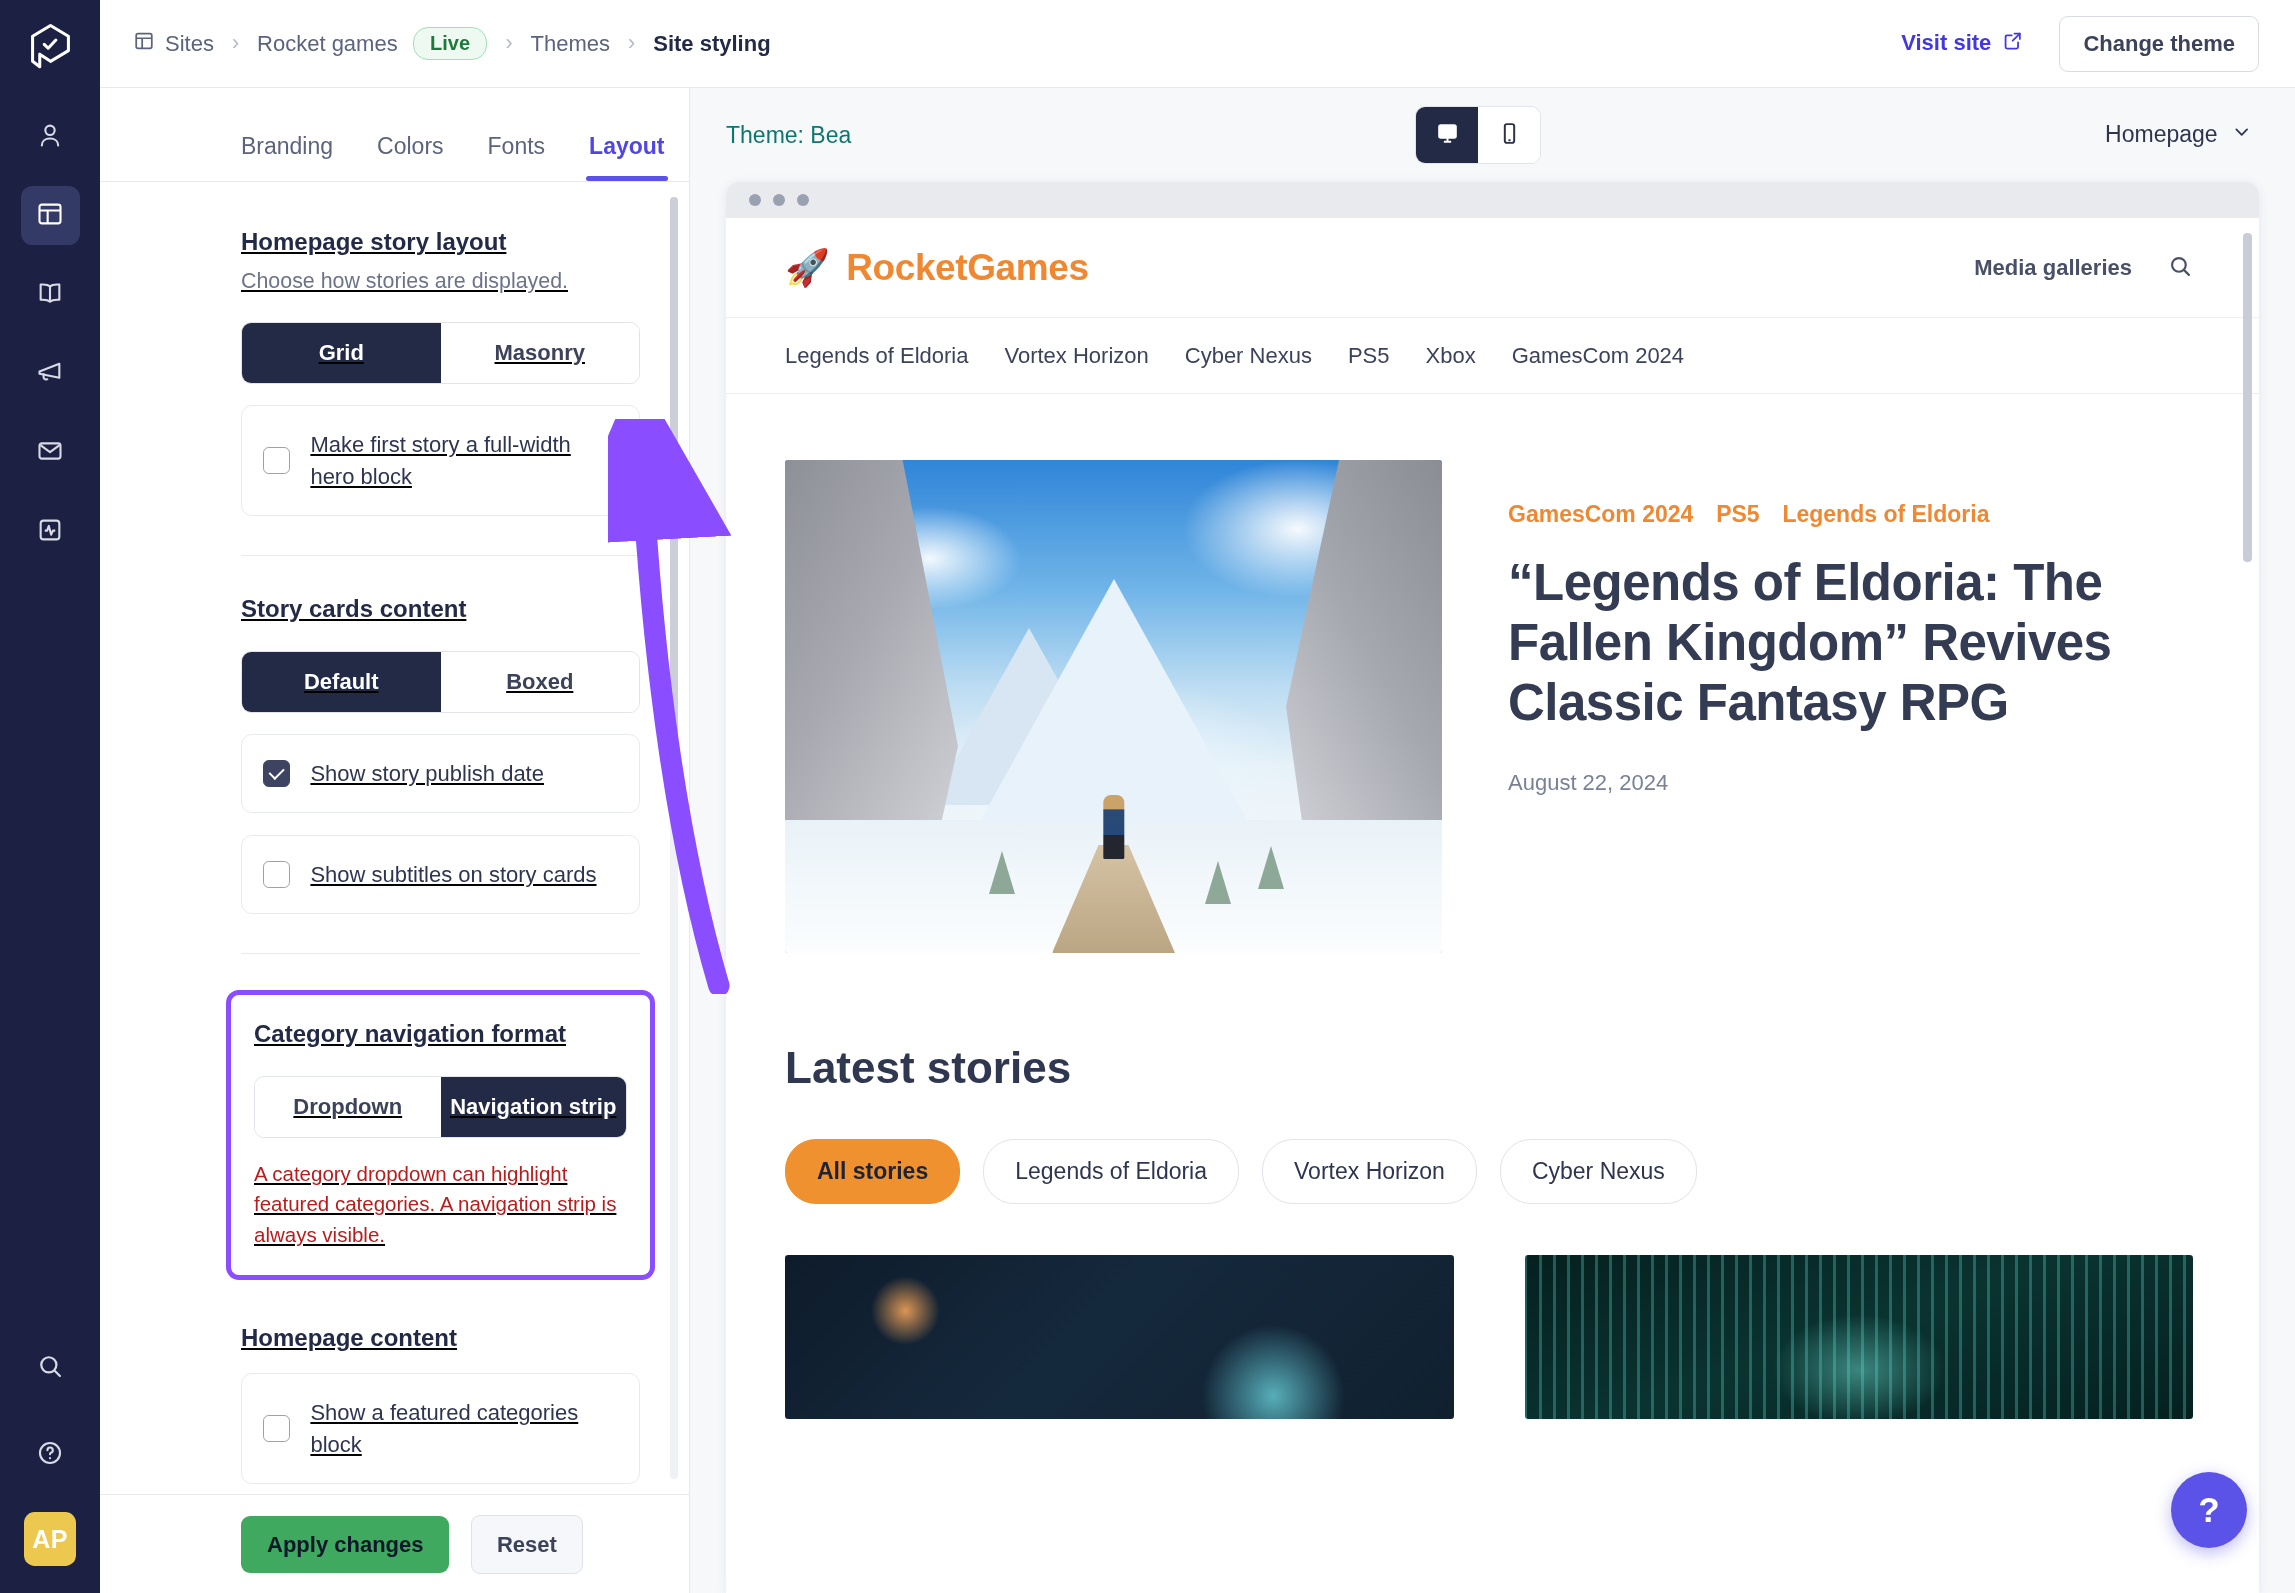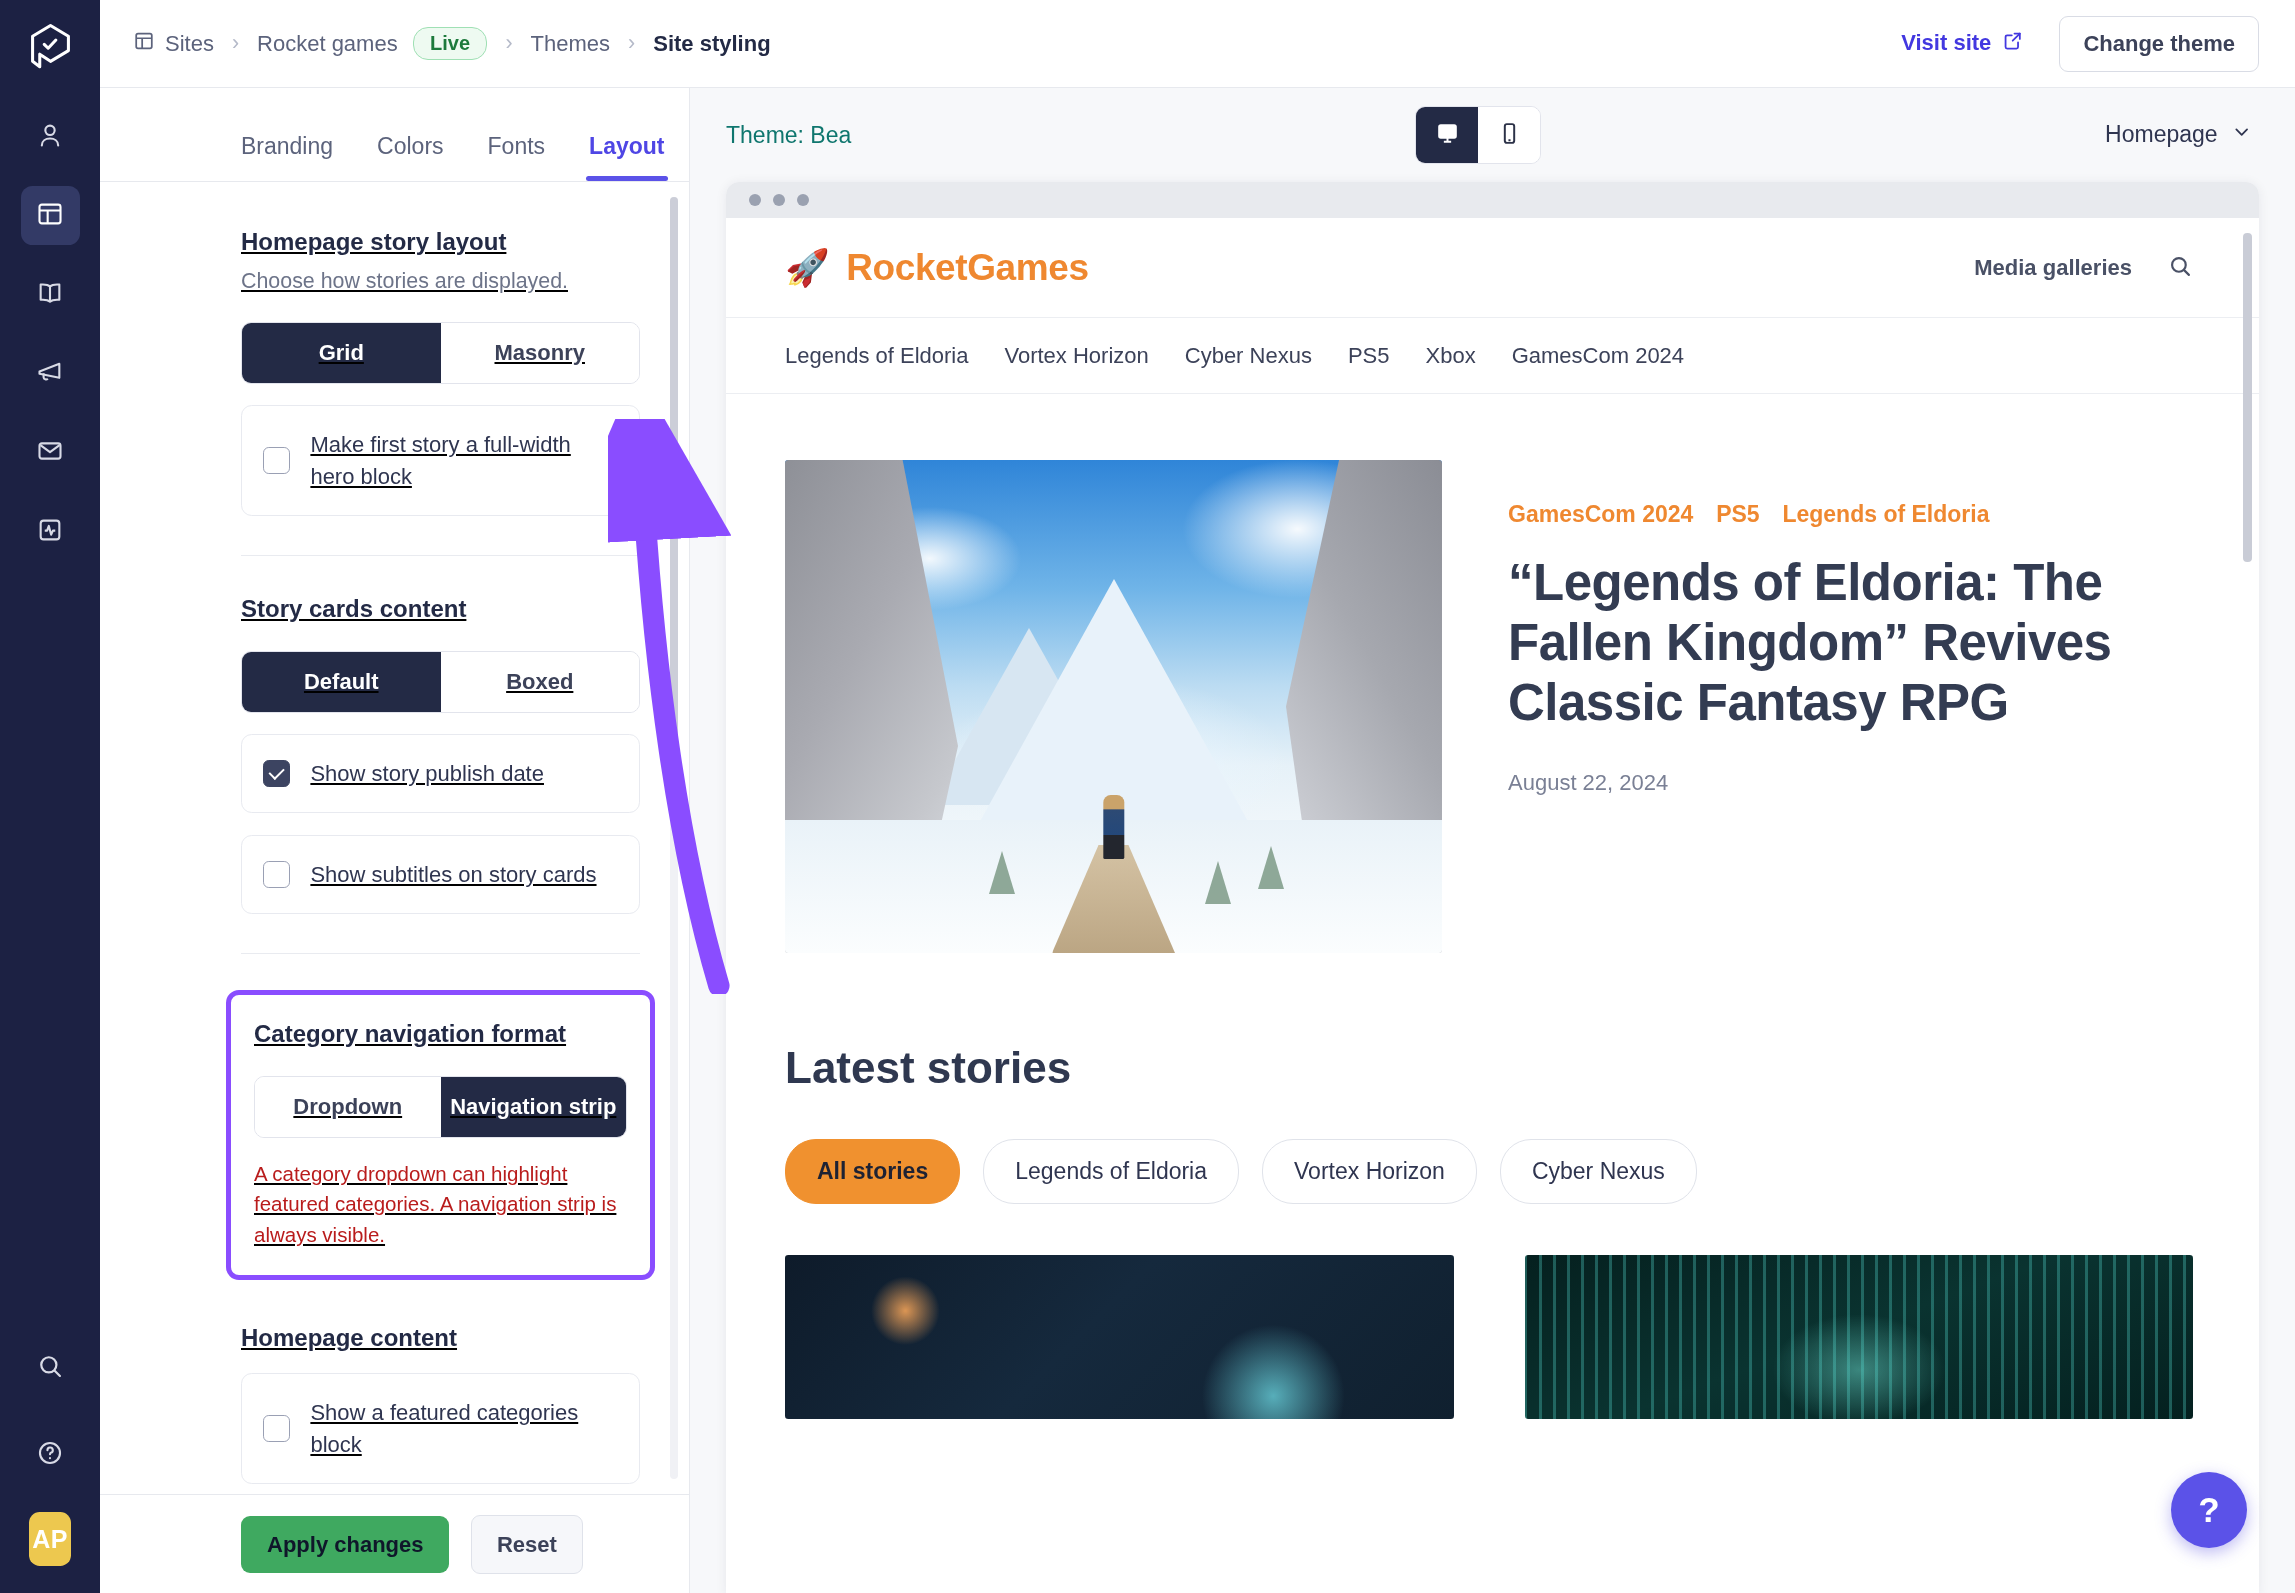--- a/index.html
+++ b/index.html
@@ -28,21 +28,21 @@
   .rail-items { display: flex; flex-direction: column; align-items: center; gap: 20px; }
   .rail-btn {
     width: 59px; height: 59px; border-radius: 11.5px;
     display: flex; align-items: center; justify-content: center;
     cursor: pointer;
   }
   .rail-btn.active { background: #333a66; }
   .rail-spacer { flex: 1 1 auto; }
   .rail-bottom { display: flex; flex-direction: column; align-items: center; gap: 28px; padding-bottom: 28px; }
   .avatar {
-    width: 42px; height: 54px; border-radius: 10.7px;
+    width: 52px; height: 54px; border-radius: 10.7px;
     background: #edc84f; color: #ffffff;
     display: flex; align-items: center; justify-content: center;
     font-size: 25px; font-weight: 700; letter-spacing: 0.4px;
     cursor: pointer;
   }
 
   
   .main { flex: 1 1 auto; display: flex; flex-direction: column; min-width: 0; }
 
   

